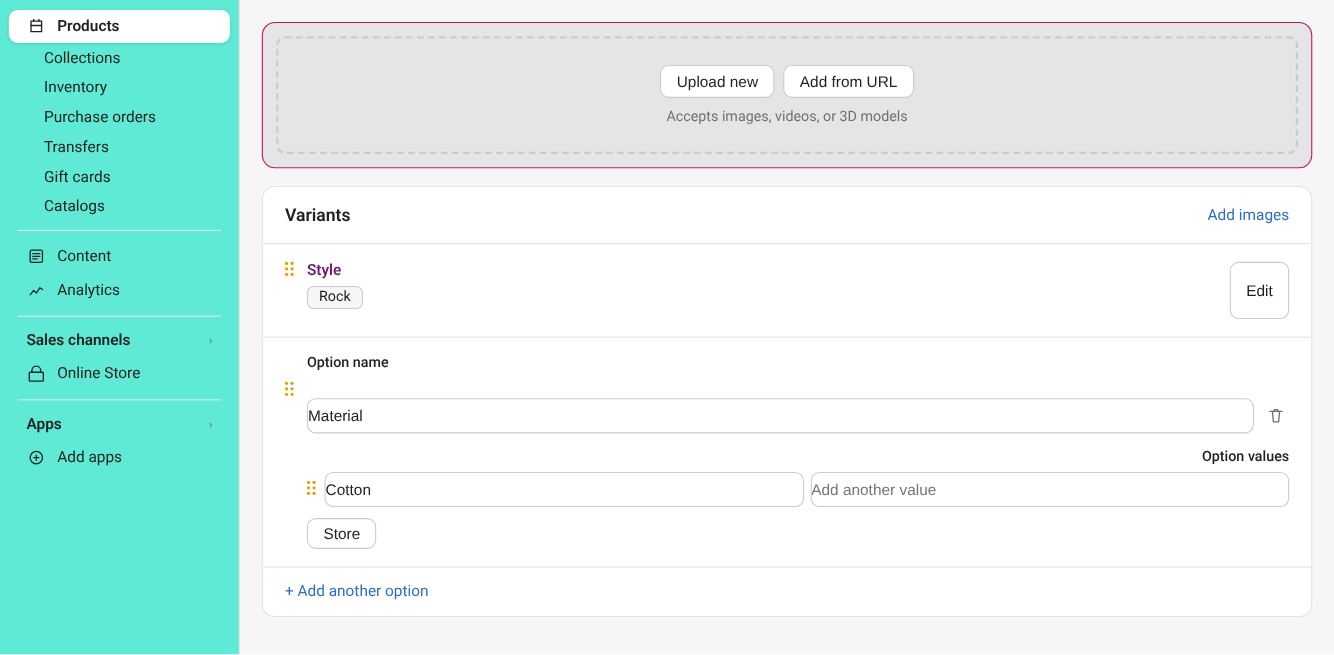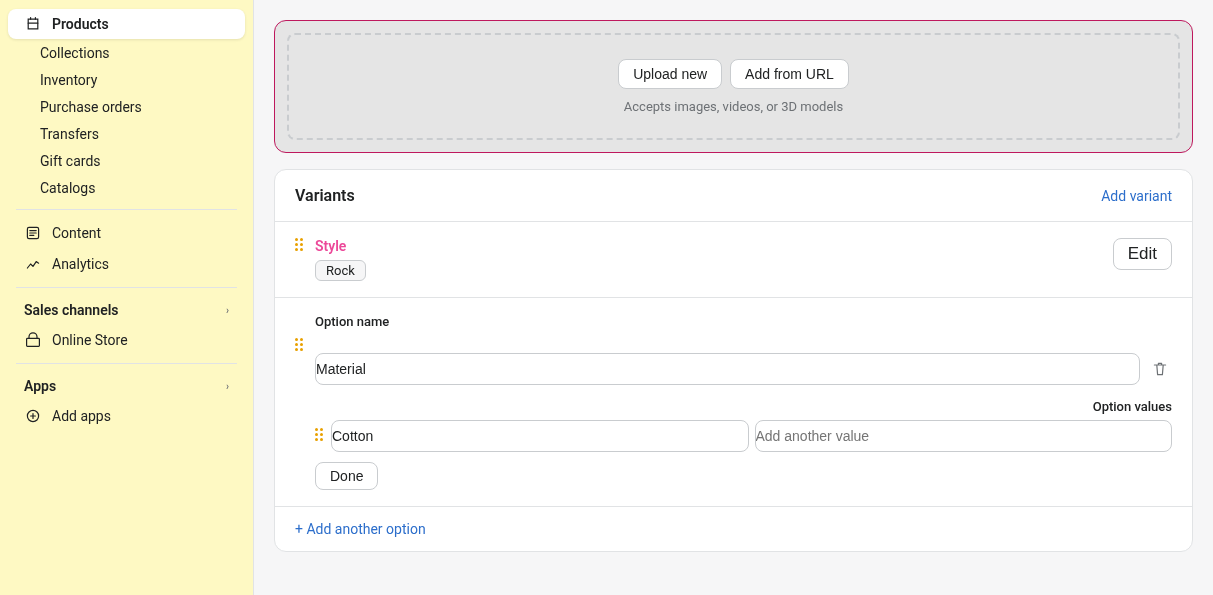--- a/index.html
+++ b/index.html
@@ -1,19 +1,19 @@
 <!DOCTYPE html>
 <html><head>
   <meta charset="utf-8">
   <style>
     * { box-sizing: border-box; margin: 0; padding: 0; }
     body { font-family: -apple-system, BlinkMacSystemFont, 'Segoe UI', Roboto, sans-serif; font-size: 14px; color: #202223; background: #f6f6f7; display: flex; height: 595px; overflow: hidden; }
 
     
-    .sidebar { width: 254px; background: #fef9c3; border-right: 1px solid #e1e3e5; height: 100%; overflow-y: auto; padding: 8px 0; flex-shrink: 0; }
+    .sidebar { width: 218px; background: #5eead4; border-right: 1px solid #e1e3e5; height: 100%; overflow-y: auto; padding: 8px 0; flex-shrink: 0; }
     .sidebar-section { margin-bottom: 4px; }
     .sidebar-item { display: flex; align-items: center; padding: 6px 16px; cursor: pointer; border-radius: 8px; margin: 1px 8px; color: #202223; text-decoration: none; font-size: 14px; }
     .sidebar-item.active { background: #ffffff; font-weight: 600; box-shadow: 0 1px 3px rgba(0,0,0,0.1); }
     .sidebar-item .icon { margin-right: 10px; width: 18px; height: 18px; display: flex; align-items: center; justify-content: center; }
     .sidebar-sub-item { padding: 5px 16px 5px 32px; cursor: pointer; border-radius: 8px; margin: 1px 8px; color: #202223; font-size: 14px; display: block; }
     .sidebar-section-header { display: flex; align-items: center; justify-content: space-between; padding: 6px 16px; color: #202223; font-weight: 600; cursor: pointer; border-radius: 8px; margin: 1px 8px; font-size: 14px; }
     .chevron { font-size: 10px; color: #6d7175; }
     .divider { height: 1px; background: #e1e3e5; margin: 8px 16px; }
 
     
@@ -29,23 +29,23 @@
     
     .variants-card { background: #ffffff; border-radius: 12px; border: 1px solid #e1e3e5; }
     .variants-header { display: flex; align-items: center; justify-content: space-between; padding: 16px 20px; border-bottom: 1px solid #e1e3e5; }
     .variants-title { font-size: 16px; font-weight: 600; color: #202223; }
     .add-variant-link { color: #2c6ecb; font-size: 14px; cursor: pointer; text-decoration: none; }
 
     
     .style-section { padding: 16px 20px; border-bottom: 1px solid #e1e3e5; }
     .style-row { display: flex; align-items: flex-start; gap: 12px; }
     .style-content { flex: 1; }
-    .style-label { font-size: 14px; font-weight: 600; color: #ec4899; margin-bottom: 6px; }
+    .style-label { font-size: 14px; font-weight: 600; color: #701a75; margin-bottom: 6px; }
     .style-badge { display: inline-block; background: #f6f6f7; border: 1px solid #c9cccf; border-radius: 6px; padding: 2px 10px; font-size: 13px; color: #202223; }
-    .edit-btn { padding: 5px 14px; border-radius: 8px; font-size: 17px; cursor: pointer; border: 1px solid #c9cccf; background: #ffffff; color: #202223; font-weight: 500; margin-left: auto; align-self: flex-start; }
+    .edit-btn { padding: 17px 14px; border-radius: 8px; font-size: 14px; cursor: pointer; border: 1px solid #c9cccf; background: #ffffff; color: #202223; font-weight: 500; margin-left: auto; align-self: flex-start; }
 
     
     .option-section { padding: 16px 20px; border-bottom: 1px solid #e1e3e5; }
     .option-row { display: flex; align-items: flex-start; gap: 12px; }
     .option-content { flex: 1; }
     .option-label { font-size: 13px; font-weight: 500; color: #202223; margin-bottom: 24px; }
     .option-input-row { display: flex; align-items: center; gap: 8px; }
     .option-input { flex: 1; padding: 7px 0; border: 1px solid #c9cccf; border-radius: 8px; font-size: 14px; color: #202223; outline: none; }
     .delete-btn { background: none; border: none; cursor: pointer; color: #6d7175; padding: 4px; display: flex; align-items: center; justify-content: center; border-radius: 4px; }
 
@@ -153,21 +153,21 @@
         <button class="btn">Upload new</button>
         <button class="btn">Add from URL</button>
       </div>
       <span class="upload-hint">Accepts images, videos, or 3D models</span>
     </div>
   </div>
 
   <div class="variants-card">
     <div class="variants-header">
       <span class="variants-title">Variants</span>
-      <a class="add-variant-link">Add variant</a>
+      <a class="add-variant-link">Add images</a>
     </div>
 
     <div class="style-section">
       <div class="style-row">
         <div class="handle-icon">
           <div class="handle-row">
               <span class="hdot"></span>
               <span class="hdot"></span>
             </div>
           <div class="handle-row">
@@ -229,21 +229,21 @@
                   <span class="hdot"></span>
                   <span class="hdot"></span>
                 </div>
             </div>
             <div class="option-values-inputs">
               <input class="option-input" type="text" value="Cotton" style="">
               <input class="option-input" type="text" placeholder="Add another value" style="">
             </div>
           </div>
 
-          <button class="done-btn">Done</button>
+          <button class="done-btn">Store</button>
         </div>
       </div>
     </div>
 
     <div class="add-option-row">
       <a class="add-option-link">+ Add another option</a>
     </div>
 
   </div>
 </main>

